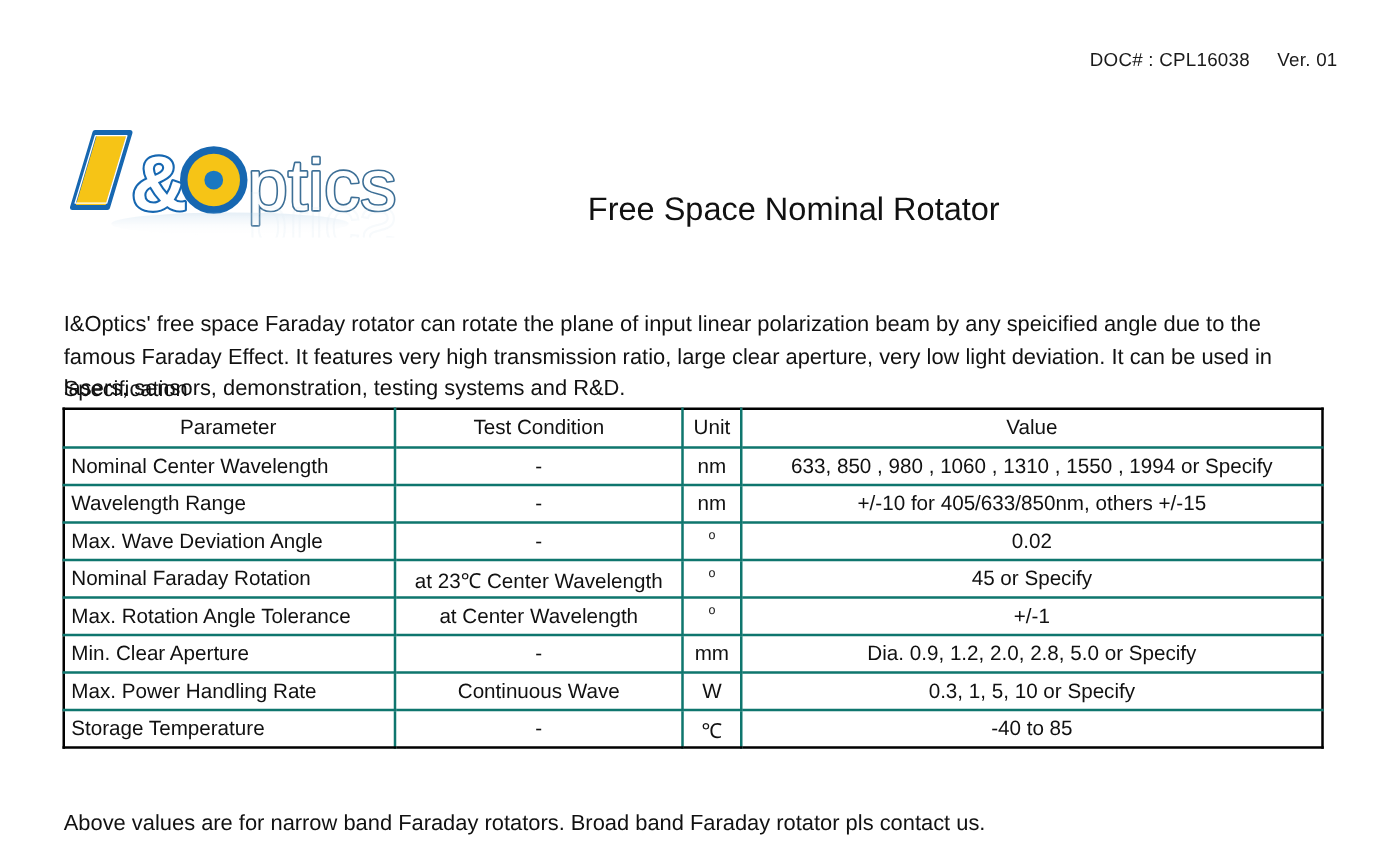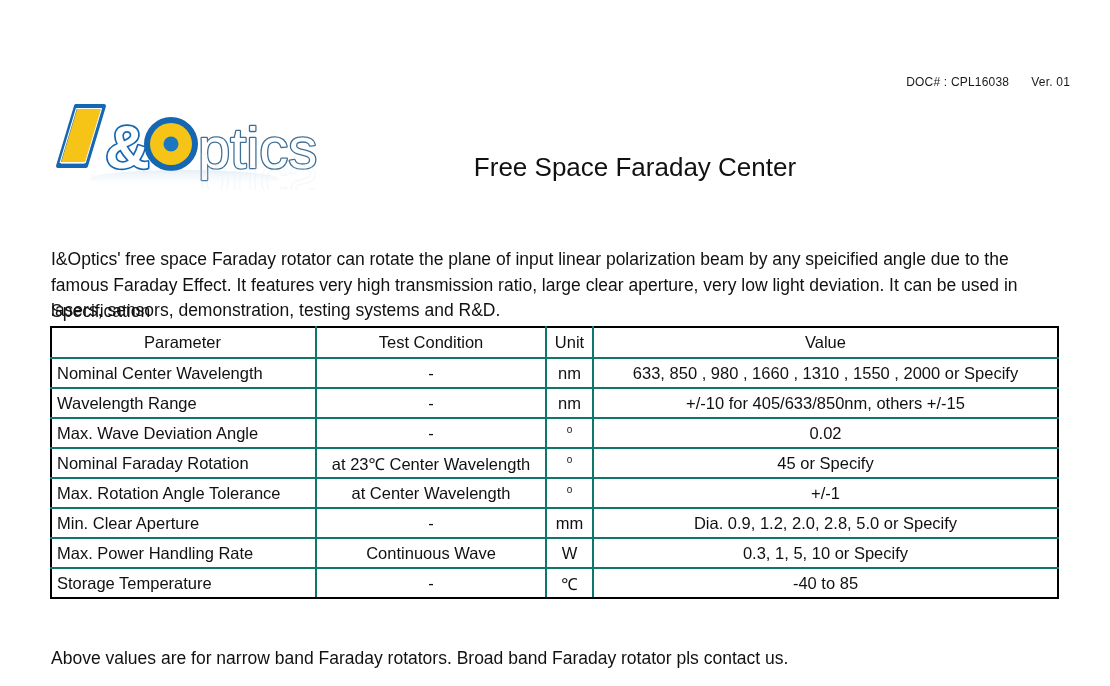--- a/index.html
+++ b/index.html
@@ -14,25 +14,24 @@
     font-family: "Liberation Sans", sans-serif;
     color: #111111;
     overflow: hidden;
   }
 
   
   .doc-header {
     position: absolute;
     top: 40px;
     right: 40px;
-    font-size: 12px;
+    font-size: 15px;
     color: #1a1a1a;
     letter-spacing: 0.2px;
     white-space: nowrap;
-    margin-top: 35px;
   }
   .doc-header .doc-num { margin-right: 22px; }
 
   
   .logo {
     position: absolute;
     left: 52px;
     top: 100px;
     width: 270px;
     height: 90px;
@@ -161,21 +160,21 @@
       <text x="146" y="68" font-family="'Liberation Sans', sans-serif" font-size="58" fill="#ffffff" stroke="#3d6f96" stroke-width="2.6" paint-order="stroke" stroke-linejoin="round">ptics</text>
     </g>
 
     <g opacity="0.5">
       <ellipse cx="132" cy="79" rx="95" ry="9" fill="url(#fade)"></ellipse>
       <text x="146" y="86" font-family="'Liberation Sans', sans-serif" font-size="58" fill="none" stroke="#cfe0ec" stroke-width="1.6" transform="translate(0,152) scale(1,-1)" opacity="0.35">ptics</text>
     </g>
   </svg>
 </div>
 
-<div class="title">Free Space Faraday Center</div>
+<div class="title">Free Space Nominal Rotator</div>
 
 <div class="intro">I&amp;Optics' free space Faraday rotator can rotate the plane of input linear polarization beam by any speicified angle due to the famous Faraday Effect. It features very high transmission ratio, large clear aperture, very low light deviation. It can be used in lasers, sensors, demonstration, testing systems and R&amp;D.</div>
 
 <div class="spec-label">Specification</div>
 
 <div class="spec-table-wrap">
   <table class="spec">
     <colgroup>
       <col style="width:265px">
       <col style="width:230px">
@@ -187,21 +186,21 @@
         <td class="col-param">Parameter</td>
         <td>Test Condition</td>
         <td>Unit</td>
         <td>Value</td>
       </tr>
 
       <tr>
         <td class="col-param">Nominal Center Wavelength</td>
         <td>-</td>
         <td>nm</td>
-        <td>633, 850 , 980 , 1660 , 1310 , 1550 , 2000 or Specify</td>
+        <td>633, 850 , 980 , 1060 , 1310 , 1550 , 1994 or Specify</td>
       </tr>
 
       <tr>
         <td class="col-param">Wavelength Range</td>
         <td>-</td>
         <td>nm</td>
         <td>+/-10 for 405/633/850nm, others +/-15</td>
       </tr>
 
 

